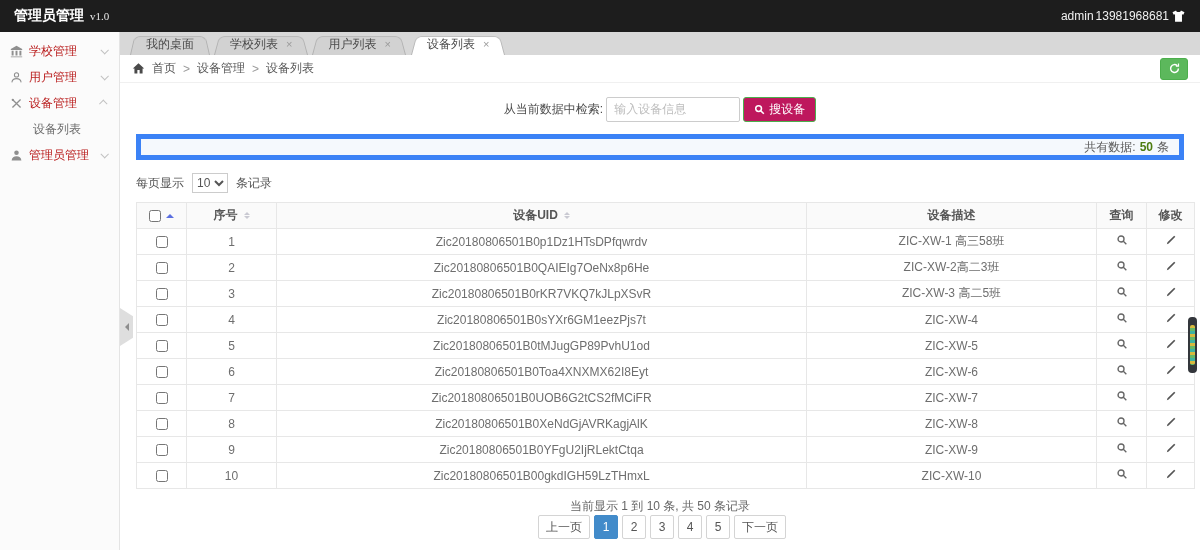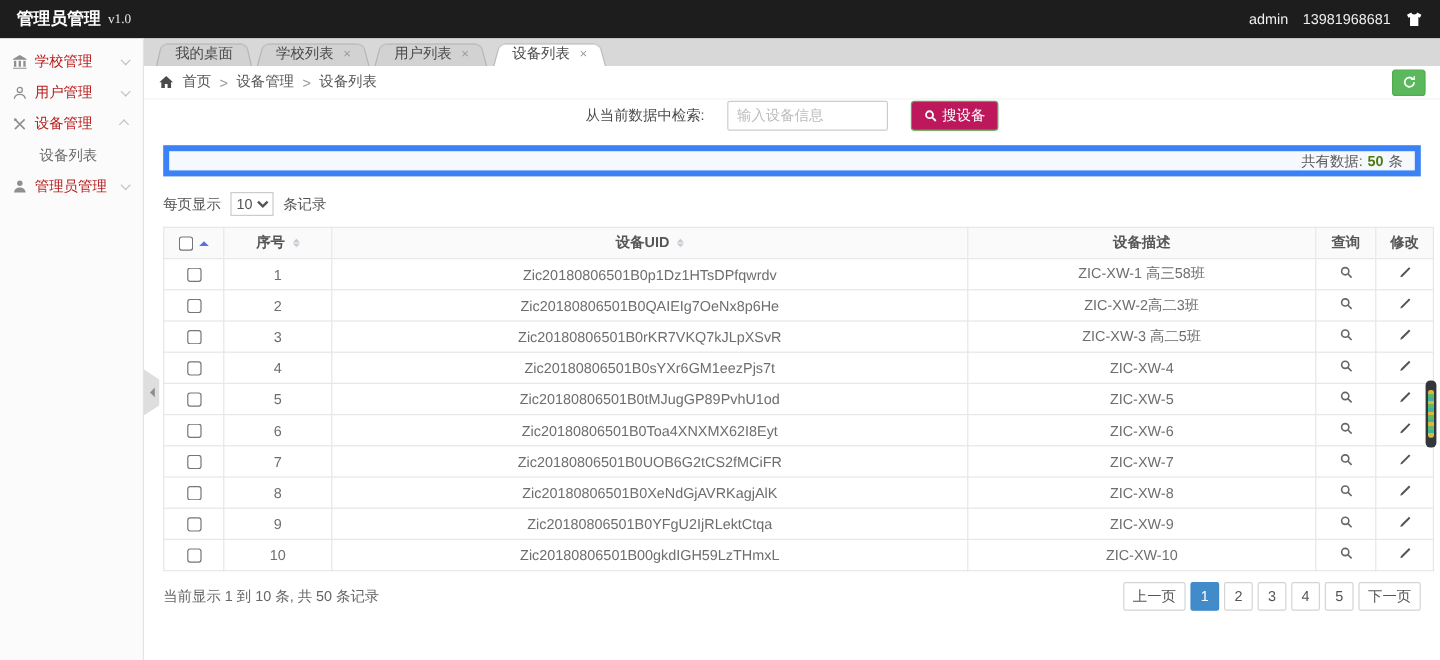--- a/index.html
+++ b/index.html
@@ -4,21 +4,21 @@
 <style>
   * { box-sizing: border-box; margin: 0; padding: 0; }
   html,body { width:1200px; height:550px; overflow:hidden; }
   body { font-family:"Liberation Sans","DejaVu Sans",sans-serif; font-size:12px; background:#fff; color:#555; }
   #app { position:relative; width:1200px; height:550px; background:#fff; }
 
   
   .topbar { height:32px; background:#1d1d1d; color:#fff; display:flex; align-items:center; padding:0 14px; }
   .topbar .title { font-size:14px; font-weight:bold; }
   .topbar .ver { font-size:11px; margin-left:6px; color:#e8e8e8;font-family:Liberation Serif, serif; }
-  .topbar .right { margin-left:auto; display:flex; align-items:center; gap:12px; font-size:12px; color:#f0f0f0; }
+  .topbar .right { margin-left:auto; display:flex; align-items:center; gap:2px; font-size:12px; color:#f0f0f0; }
   .topbar .right svg { display:block; }
 
   
   .layout { display:flex; height:518px; }
   .sidebar { width:120px; background:#fbfbfb; border-right:1px solid #e4e4e4; padding-top:6px; flex:none; }
   .side-item { height:26px; display:flex; align-items:center; gap:6px; padding:0 10px; color:#b91c1c; cursor:pointer; }
   .side-item svg { flex:none; }
   .side-item .lbl { flex:1; }
   .chev { width:6px; height:6px; border-right:1.4px solid #c2c2c2; border-bottom:1.4px solid #c2c2c2; flex:none; margin-right:2px; }
   .chev.down { transform:rotate(45deg) translateY(-1px); }
@@ -38,21 +38,21 @@
 
   
   .breadcrumb { height:28px; display:flex; align-items:center; gap:7px; padding:0 12px; color:#575757; border-bottom:1px solid #f0f0f0; flex:none; background:#fff; }
   .breadcrumb .sep { color:#9a9a9a; }
   .crumb { cursor:pointer; }
   .refresh-btn { margin-left:auto; width:28px; height:22px; background:#5cb85c; border:1px solid #4cae4c; border-radius:3px;
     display:flex; align-items:center; justify-content:center; cursor:pointer; }
 
   
   .content { flex:1; padding:0 16px; position:relative; background:#fff; }
-  .search-row { height:26px; display:flex; align-items:center; justify-content:center; gap:19px; }
+  .search-row { margin-top:13px; height:26px; display:flex; align-items:center; justify-content:center; gap:3px; }
   .search-row .slabel { color:#4c4c4c; }
   .search-input { width:134px; height:25px; border:1px solid #ccc; border-radius:2px; padding:0 7px; font-size:12px; color:#555; outline:none; }
   .search-input::placeholder { color:#bdbdbd; }
   .search-btn { height:25px; padding:0 10px; background:#be185d; border:1px solid #4cae4c; border-radius:3px; color:#fff;
     font-size:12px; display:flex; align-items:center; gap:4px; cursor:pointer; }
 
   .info-bar { margin-top:12px; height:26px; background:#f5f9fd; border:5px solid #3b82f6; display:flex; align-items:center;
     justify-content:flex-end; gap:4px; padding:0 10px; color:#5a5a5a; }
   .info-bar .cnt { font-weight:bold; color:#4d7c0f; }
 
@@ -63,21 +63,21 @@
   .grid th, .grid td { border:1px solid #e7e7e7; height:26px; text-align:center; padding:0 6px; overflow:hidden; white-space:nowrap; }
   .grid th { background:#fafafa; color:#565656; font-weight:bold; }
   .grid input[type=checkbox] { width:12px; height:12px; vertical-align:middle; }
   .asc { display:inline-block; width:0; height:0; border:4px solid transparent; border-bottom-color:#5b6fe0; margin-left:5px; vertical-align:middle; position:relative; top:-2px; }
   .sort { display:inline-flex; flex-direction:column; gap:1px; margin-left:6px; vertical-align:middle; }
   .sort i { display:block; width:0; height:0; border:3.5px solid transparent; }
   .sort .u { border-bottom-color:#c9c9d2; border-top-width:0; }
   .sort .d { border-top-color:#c9c9d2; border-bottom-width:0; }
   .act { cursor:pointer; display:inline-flex; }
 
-  .foot-row { margin-top:9px; display:flex; align-items:center; justify-content:space-between; color:#666; }
+  .foot-row { margin-top:9px; display:flex; align-items:center; justify-content:space-between; color:#666;flex-direction:column; }
   .pager { display:flex; align-items:center; }
   .pg { min-width:24px; height:24px; margin-left:4px; border:1px solid #d4d4d4; background:#fff; border-radius:2px;
     color:#555; font-size:12px; padding:0 7px; cursor:pointer; font-family:inherit; }
   .pg.active { background:#428bca; border-color:#428bca; color:#fff; }
 
   
   .collapse-handle { position:absolute; left:120px; top:308px; width:13px; height:38px; background:#dedede;
     clip-path:polygon(0 0,100% 22%,100% 78%,0 100%); display:flex; align-items:center; justify-content:center; cursor:pointer; z-index:6; }
   .collapse-handle .tri { width:0; height:0; border:4px solid transparent; border-right-color:#8d8d8d; margin-right:3px; }
   .scroll-widget { position:absolute; right:3px; top:317px; width:9px; height:56px; background:#33363b; border-radius:4px;

